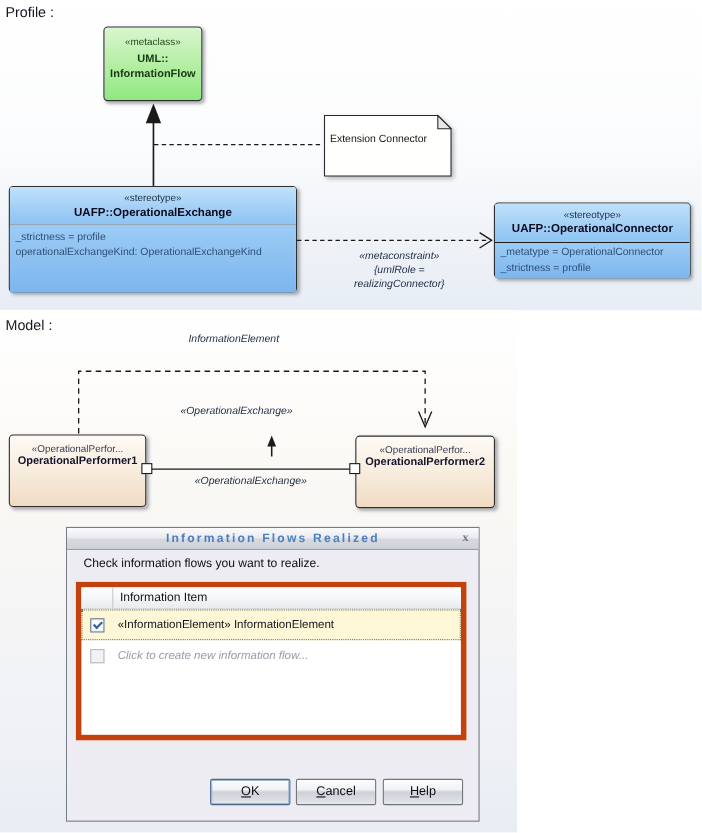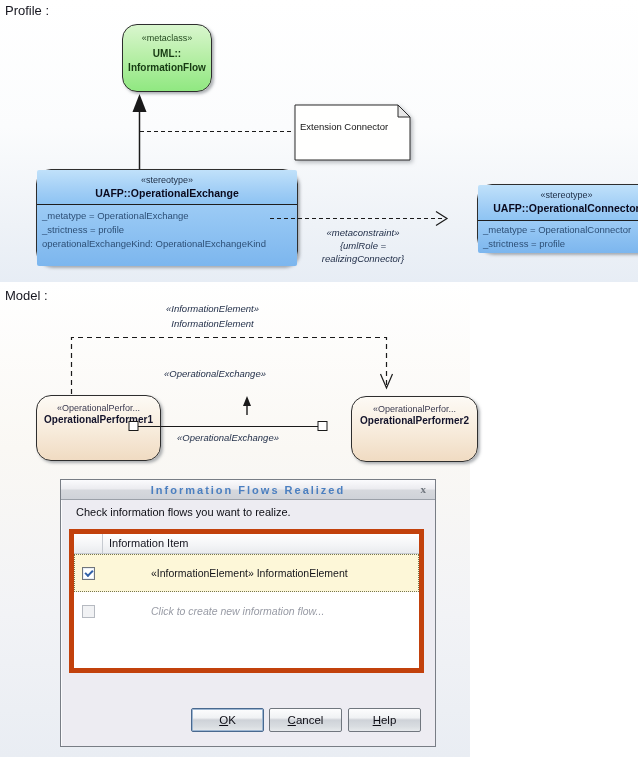--- a/index.html
+++ b/index.html
@@ -9,22 +9,22 @@
 
   
   .profile-canvas { position:absolute; left:0; top:0; width:638px; height:282px;
     background:linear-gradient(180deg,#ffffff 0%,#fbfcfd 45%,#eef2f7 80%,#e7edf5 100%); }
   .model-canvas { position:absolute; left:0; top:282px; width:470px; height:475px;
     background:linear-gradient(180deg,#ffffff 0%,#faf8f4 35%,#f2f3f6 70%,#e9edf3 100%); }
 
   .section-label { position:absolute; font-size:13px; color:#16161f; }
 
   
-  .dbox { position:absolute; border:1px solid #2e2e2e; border-radius:15px;
-    box-shadow:2px 2px 3px rgba(110,115,122,0.55); text-align:center;margin-left:28px; }
+  .dbox { position:absolute; border:1px solid #2e2e2e; border-radius:4px;
+    box-shadow:2px 2px 3px rgba(110,115,122,0.55); text-align:center; }
   .metaclass-box { left:94px; top:24px; width:90px; height:68px;
     background:linear-gradient(180deg,#d9f6ce 0%,#b9efa9 45%,#90e881 100%); padding-top:8px; }
   .metaclass-box .st { font-size:9px; color:#23481f; }
   .metaclass-box .nm { font-size:10px; font-weight:bold; color:#163912; line-height:14px; margin-top:4px; }
 
   .blue-box { background:none; text-align:center; padding:0; }
   .blue-head { border-bottom:1px solid #1e1e1e; border-radius:2px 2px 0 0;
     background:linear-gradient(180deg,#c0e1fa 0%,#9ccbf5 70%,#8ec4f3 100%); }
   .blue-head .st { font-size:9px; color:#1c2c44; padding-top:5px; }
   .blue-head .nm { font-size:10.5px; font-weight:bold; color:#0a0a1e; margin-top:2px; }
@@ -66,21 +66,21 @@
     color:#4b7fc0; line-height:20px; }
   .titlebar .close-x { position:absolute; right:9px; top:0; font-size:11px; font-weight:bold;
     color:#70767e; line-height:19px; cursor:default; font-family:"Liberation Serif", serif; }
   .instruction { position:absolute; left:15px; top:26px; font-size:11px; color:#0d0d14; }
   .listbox { position:absolute; left:8px; top:49px; width:355px; height:144px;
     background:#ffffff; border:5px solid #c2410c; }
   .list-header { display:flex; height:20px; border-bottom:1px solid #c6cad0;
     background:linear-gradient(180deg,#ffffff 0%,#f3f4f6 60%,#e9ebee 100%); }
   .list-header .col-check { width:29px; border-right:1px solid #c6cad0; }
   .list-header .col-label { flex:1; font-size:11px; color:#15151f; padding-left:6px; line-height:19px; }
-  .lrow { display:flex; align-items:center; height:38px;gap:44px; }
+  .lrow { display:flex; align-items:center; height:28px; }
   .lrow.selected { background:#fdf7d8; outline:1px dotted #76764f; outline-offset:-1px; }
   .cb { width:13px; height:13px; margin-left:8px; background:#ffffff; border:1px solid #70757c;
     position:relative; flex:0 0 auto; }
   .cb.checked { box-shadow:inset 0 0 0 1px #e8eef6; }
   .cb.checked::after { content:""; position:absolute; left:2px; top:2px; width:6px; height:3px;
     border-left:2px solid #3160a8; border-bottom:2px solid #3160a8; transform:rotate(-45deg); }
   .cb.disabled { background:#f1f2f4; border-color:#b6bac1; }
   .lrow .row-text { font-size:10.5px; color:#15151a; padding-left:12px; white-space:nowrap; }
   .lrow.placeholder .row-text { color:#989ba5; font-style:italic; }
   .btn { position:absolute; top:228px; width:73px; height:24px; border:1px solid #70767e; border-radius:2px;
@@ -119,21 +119,20 @@
     </svg>
     <div class="note-text">Extension Connector</div>
   </div>
 
   <div class="dbox blue-box exchange-box">
     <div class="blue-head">
       <div class="st">«stereotype»</div>
       <div class="nm">UAFP::OperationalExchange</div>
     </div>
     <div class="blue-attrs">
-      <div class="attr">_metatype = OperationalExchange</div>
       <div class="attr">_strictness = profile</div>
       <div class="attr">operationalExchangeKind: OperationalExchangeKind</div>
     </div>
   </div>
 
   <div class="dbox blue-box connector-box">
     <div class="blue-head">
       <div class="st">«stereotype»</div>
       <div class="nm">UAFP::OperationalConnector</div>
     </div>
@@ -143,21 +142,20 @@
     </div>
   </div>
 
   <div class="flabel" style="left:290px; top:226px; width:146px;">
     <div>«metaconstraint»</div>
     <div>{umlRole =</div>
     <div>realizingConnector}</div>
   </div>
 
   <div class="flabel" style="left:130px; top:301px; width:165px; line-height:15px;">
-    <div>«InformationElement»</div>
     <div>InformationElement</div>
   </div>
   <div class="flabel" style="left:135px; top:367px; width:160px;">«OperationalExchange»</div>
   <div class="flabel" style="left:148px; top:431px; width:160px;">«OperationalExchange»</div>
 
   <div class="dbox performer-box performer1">
     <div class="st">«OperationalPerfor...</div>
     <div class="nm">OperationalPerformer1</div>
   </div>
   <div class="dbox performer-box performer2">

